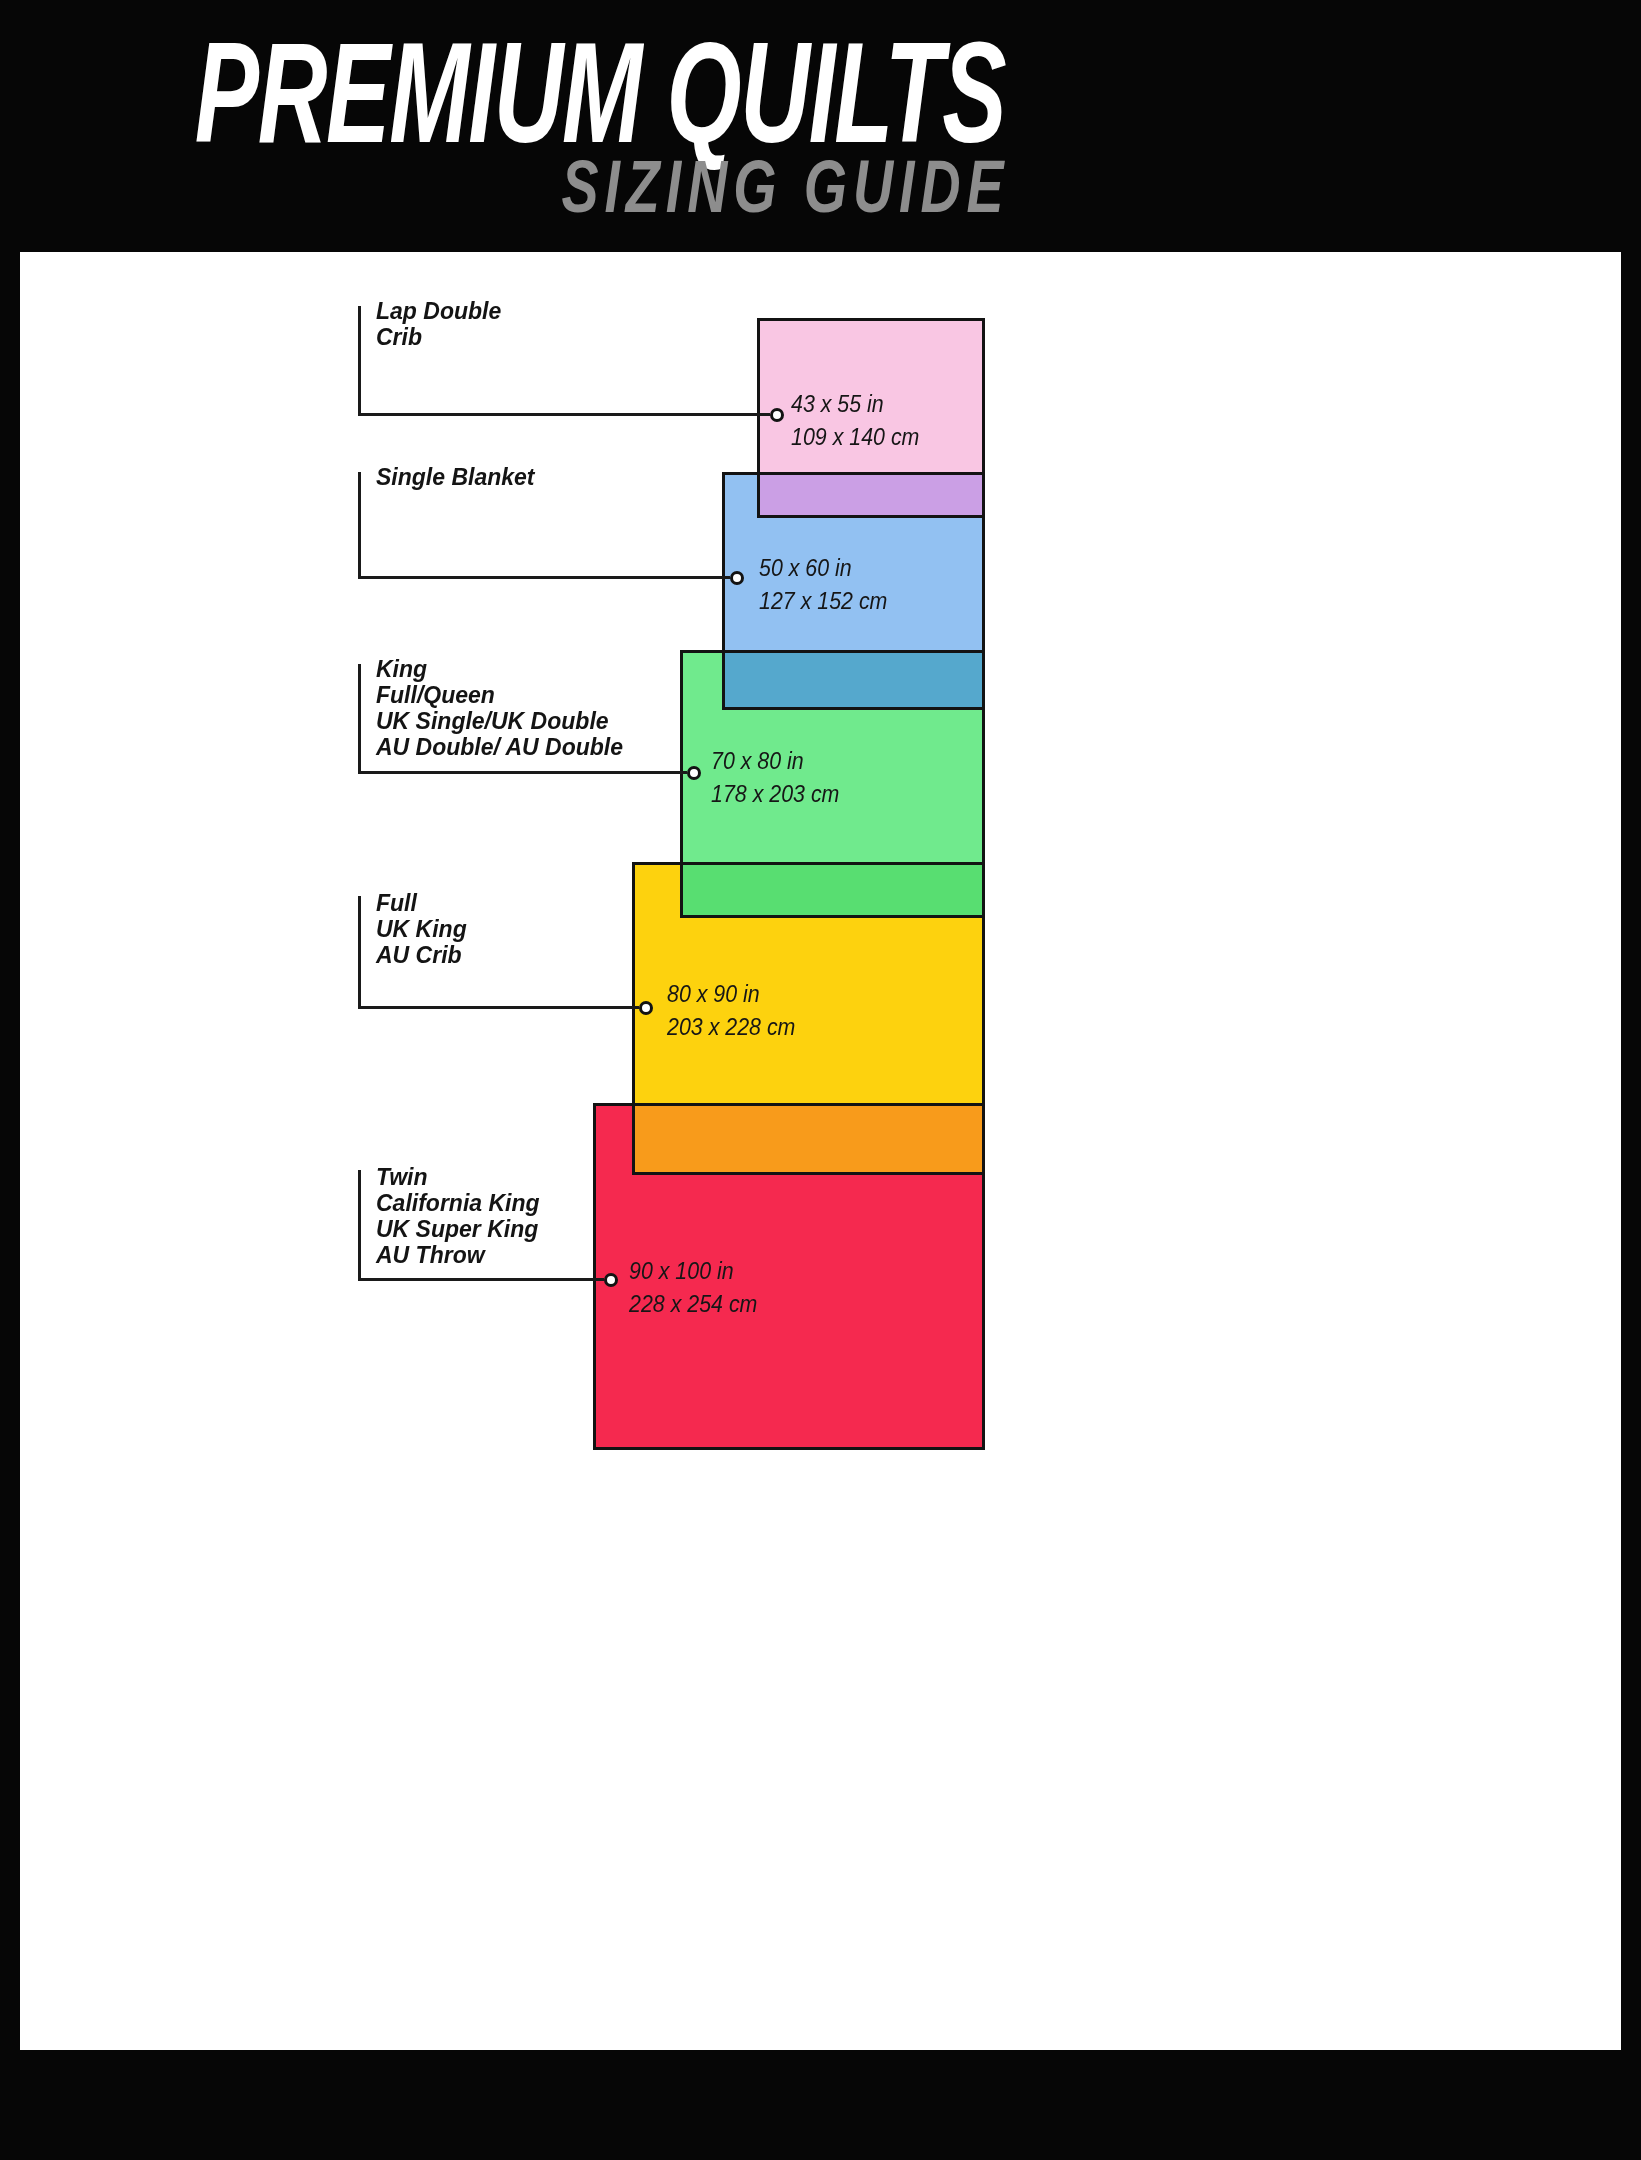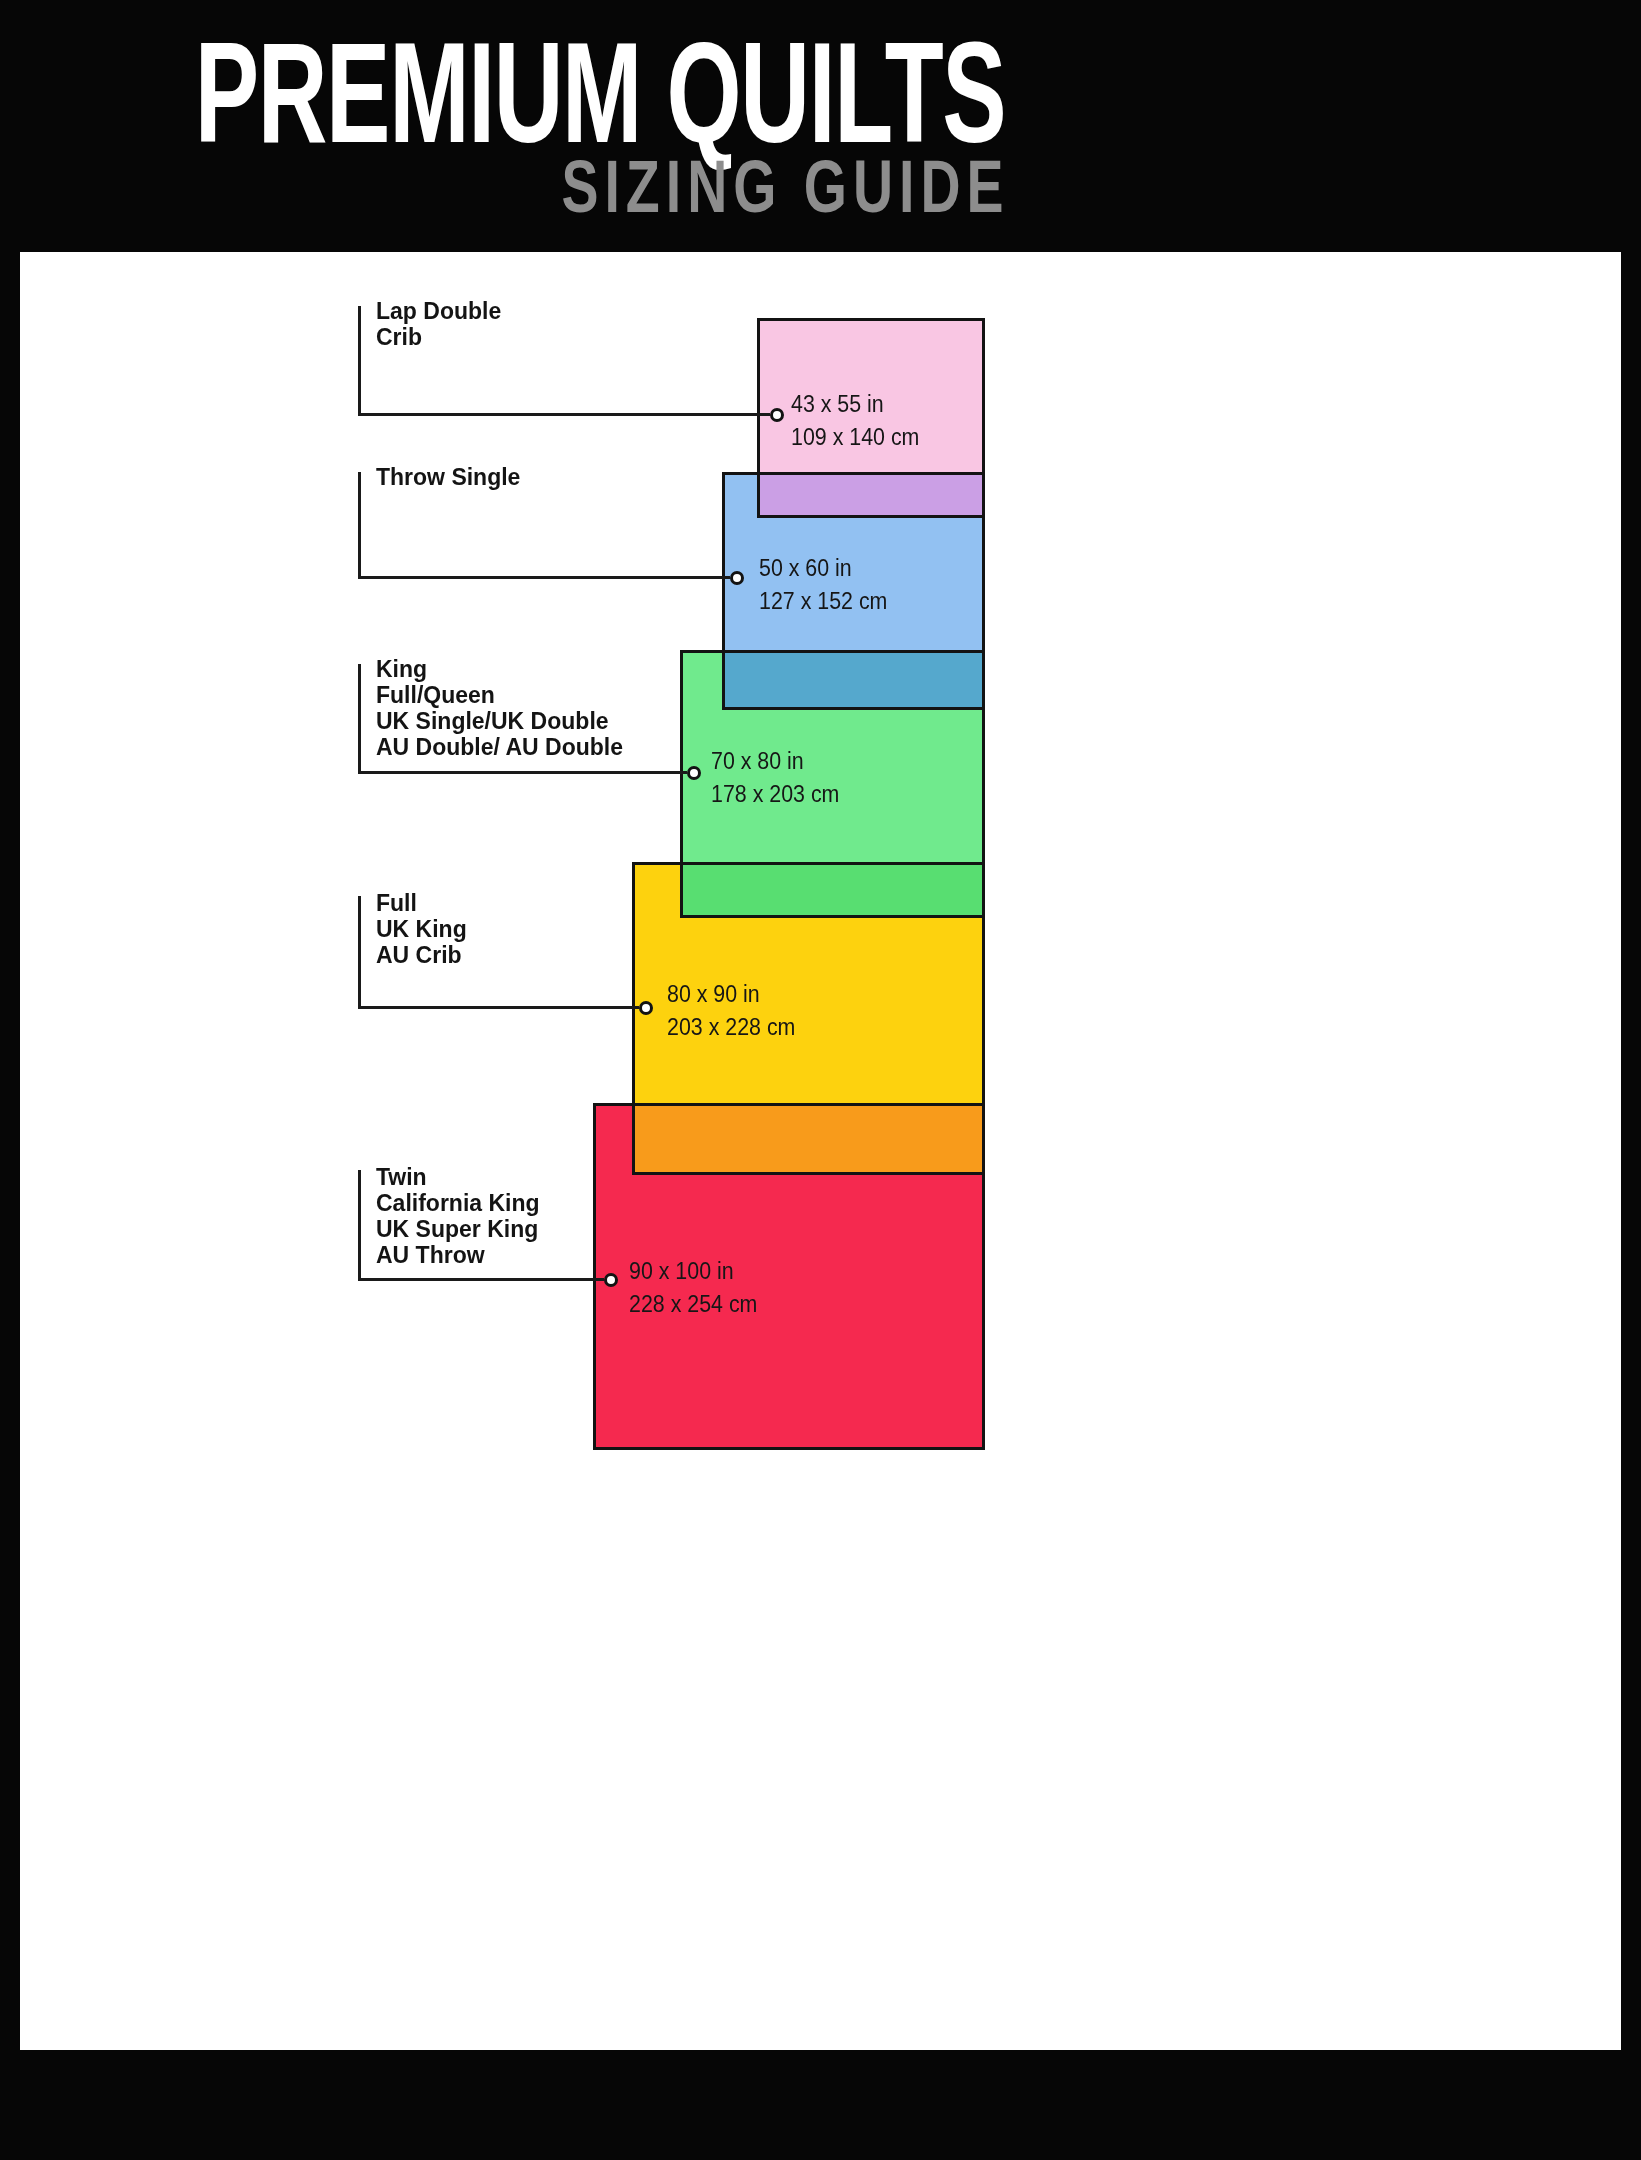--- a/index.html
+++ b/index.html
@@ -3,21 +3,21 @@
 <meta charset="utf-8">
 <style>
   html,body{margin:0;padding:0;}
   body{
     width:1641px;height:2160px;
     background:#060606;
     font-family:"Liberation Sans", sans-serif;
     position:relative;
     overflow:hidden;
   }
-  .page{position:absolute;inset:0;width:1641px;height:1768px;}
+  .page{position:absolute;inset:0;width:1641px;height:1768px;font-style:italic;}
   .abs{position:absolute;}
 
   
   .header{position:absolute;left:0;top:0;width:1641px;height:252px;background:#060606;}
   .title{
     position:absolute;left:0;top:22px;width:1200px;margin:0;
     text-align:center;color:#ffffff;
     font-size:142px;font-weight:bold;line-height:1;letter-spacing:-2px;
     transform:scaleX(0.68);
     white-space:nowrap;
@@ -101,21 +101,21 @@
     <div class="abs line" style="left:358px;top:413px;width:412px;height:3px"></div>
     <div class="abs dot" style="left:770px;top:408px"></div>
     <div class="abs dims" style="left:791px;top:388px">
       <div>43 x 55 in</div>
       <div>109 x 140 cm</div>
     </div>
   </div>
 
   <div>
     <div class="abs label" style="left:376px;top:464px">
-      <div>Throw Single</div>
+      <div>Single Blanket</div>
     </div>
     <div class="abs line" style="left:358px;top:472px;width:3px;height:107px"></div>
     <div class="abs line" style="left:358px;top:576px;width:372px;height:3px"></div>
     <div class="abs dot" style="left:730px;top:571px"></div>
     <div class="abs dims" style="left:759px;top:552px">
       <div>50 x 60 in</div>
       <div>127 x 152 cm</div>
     </div>
   </div>
 

